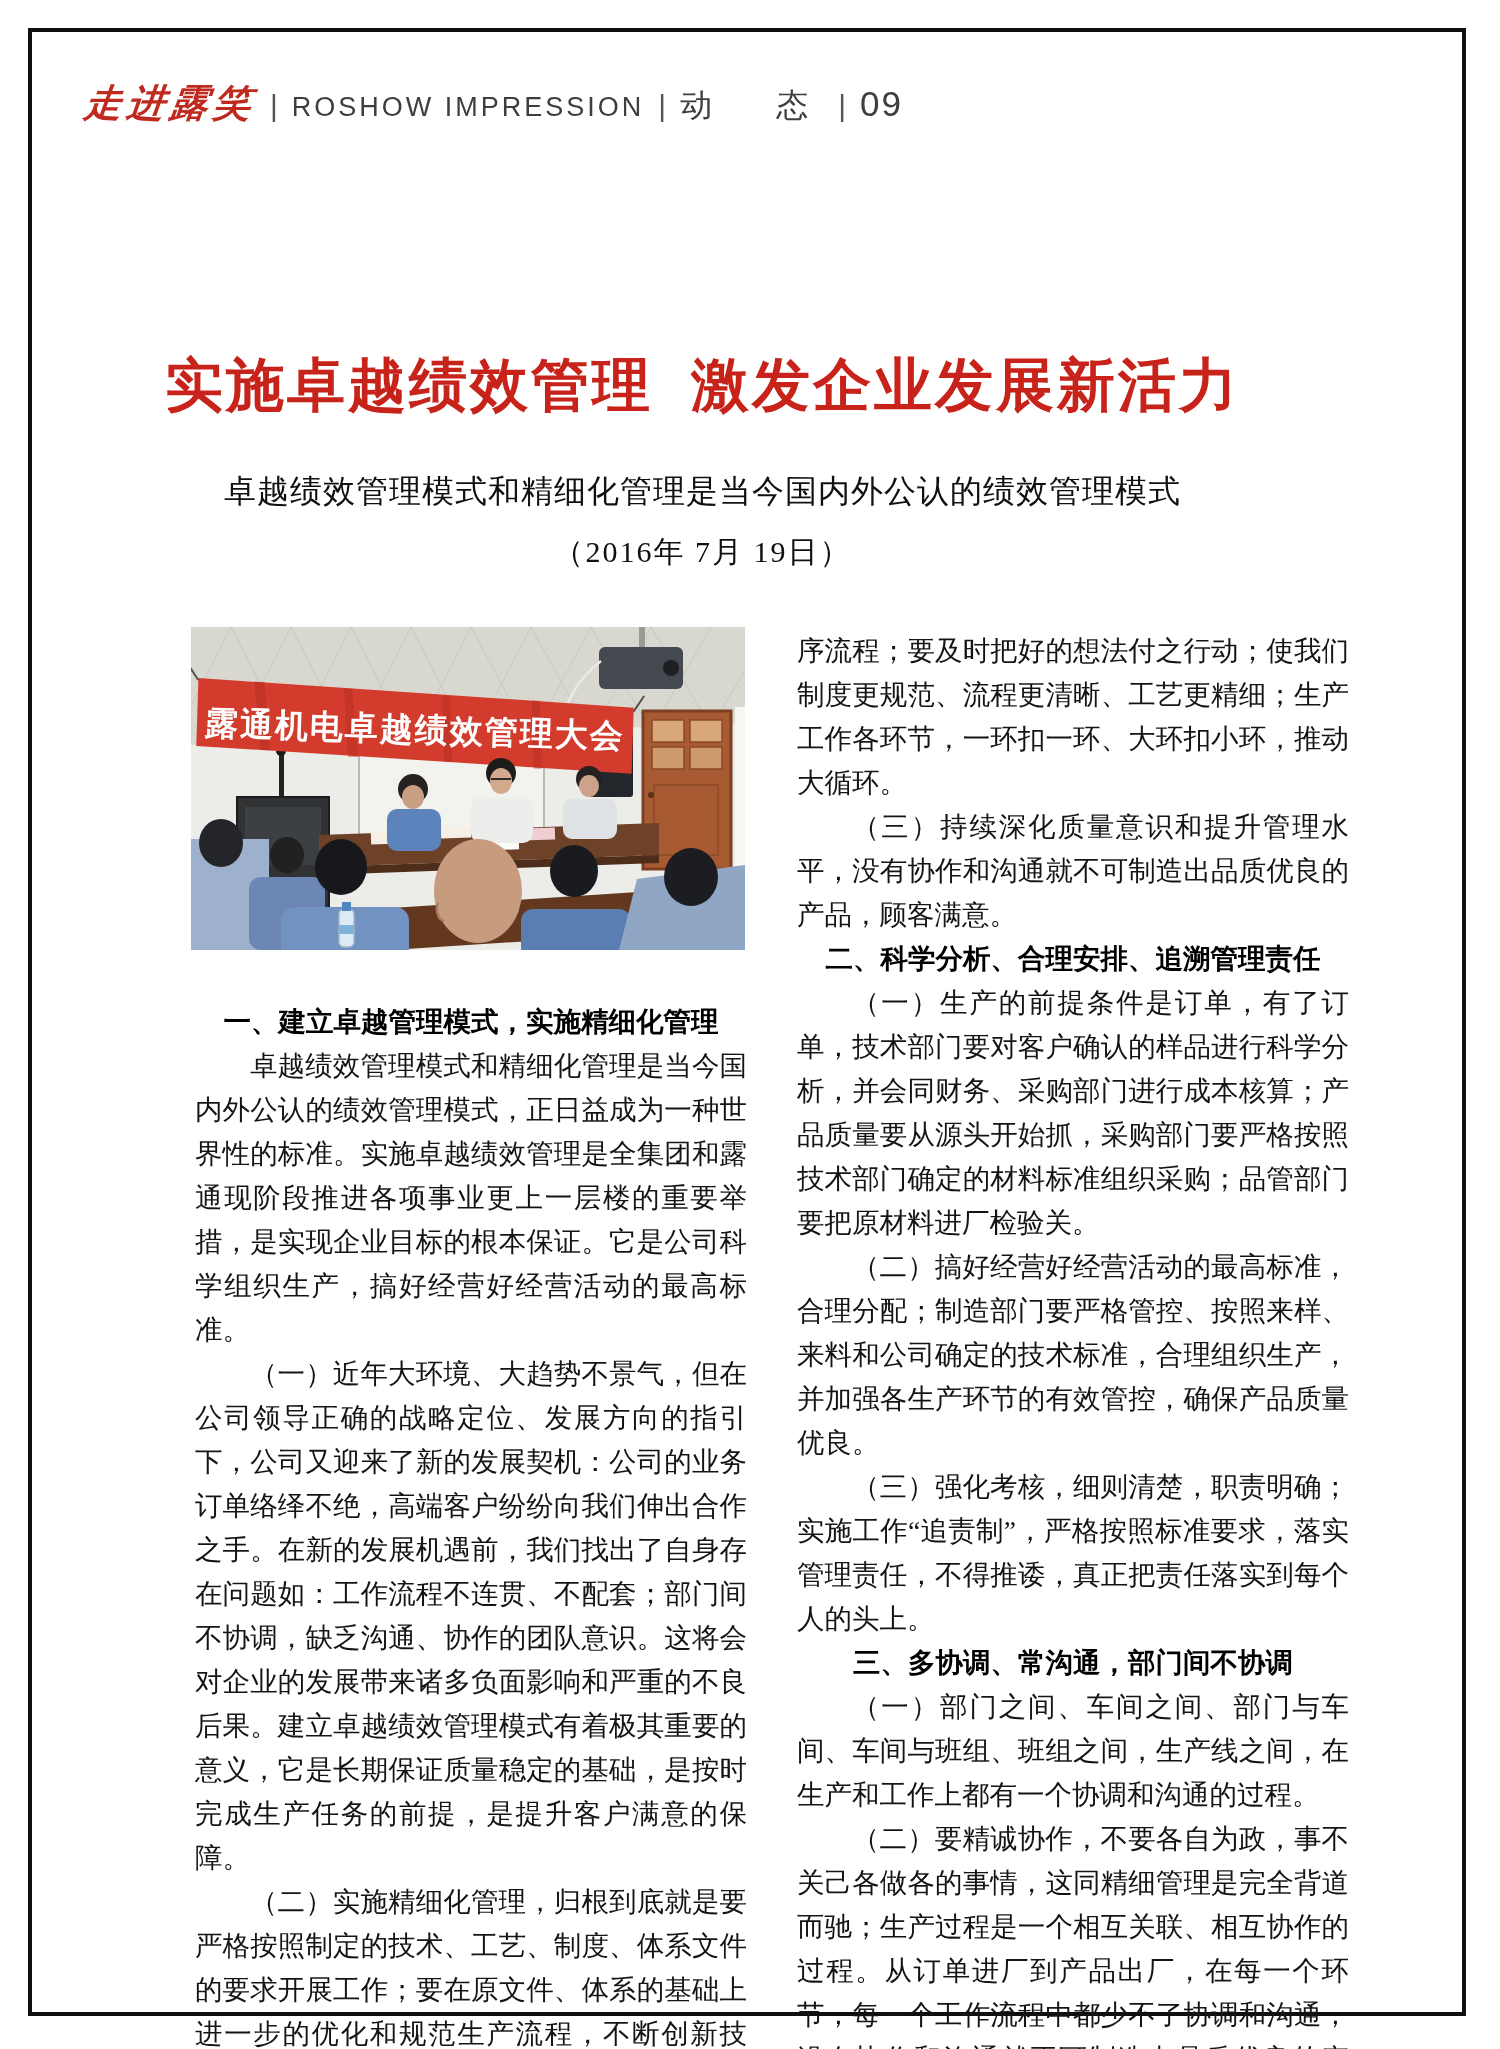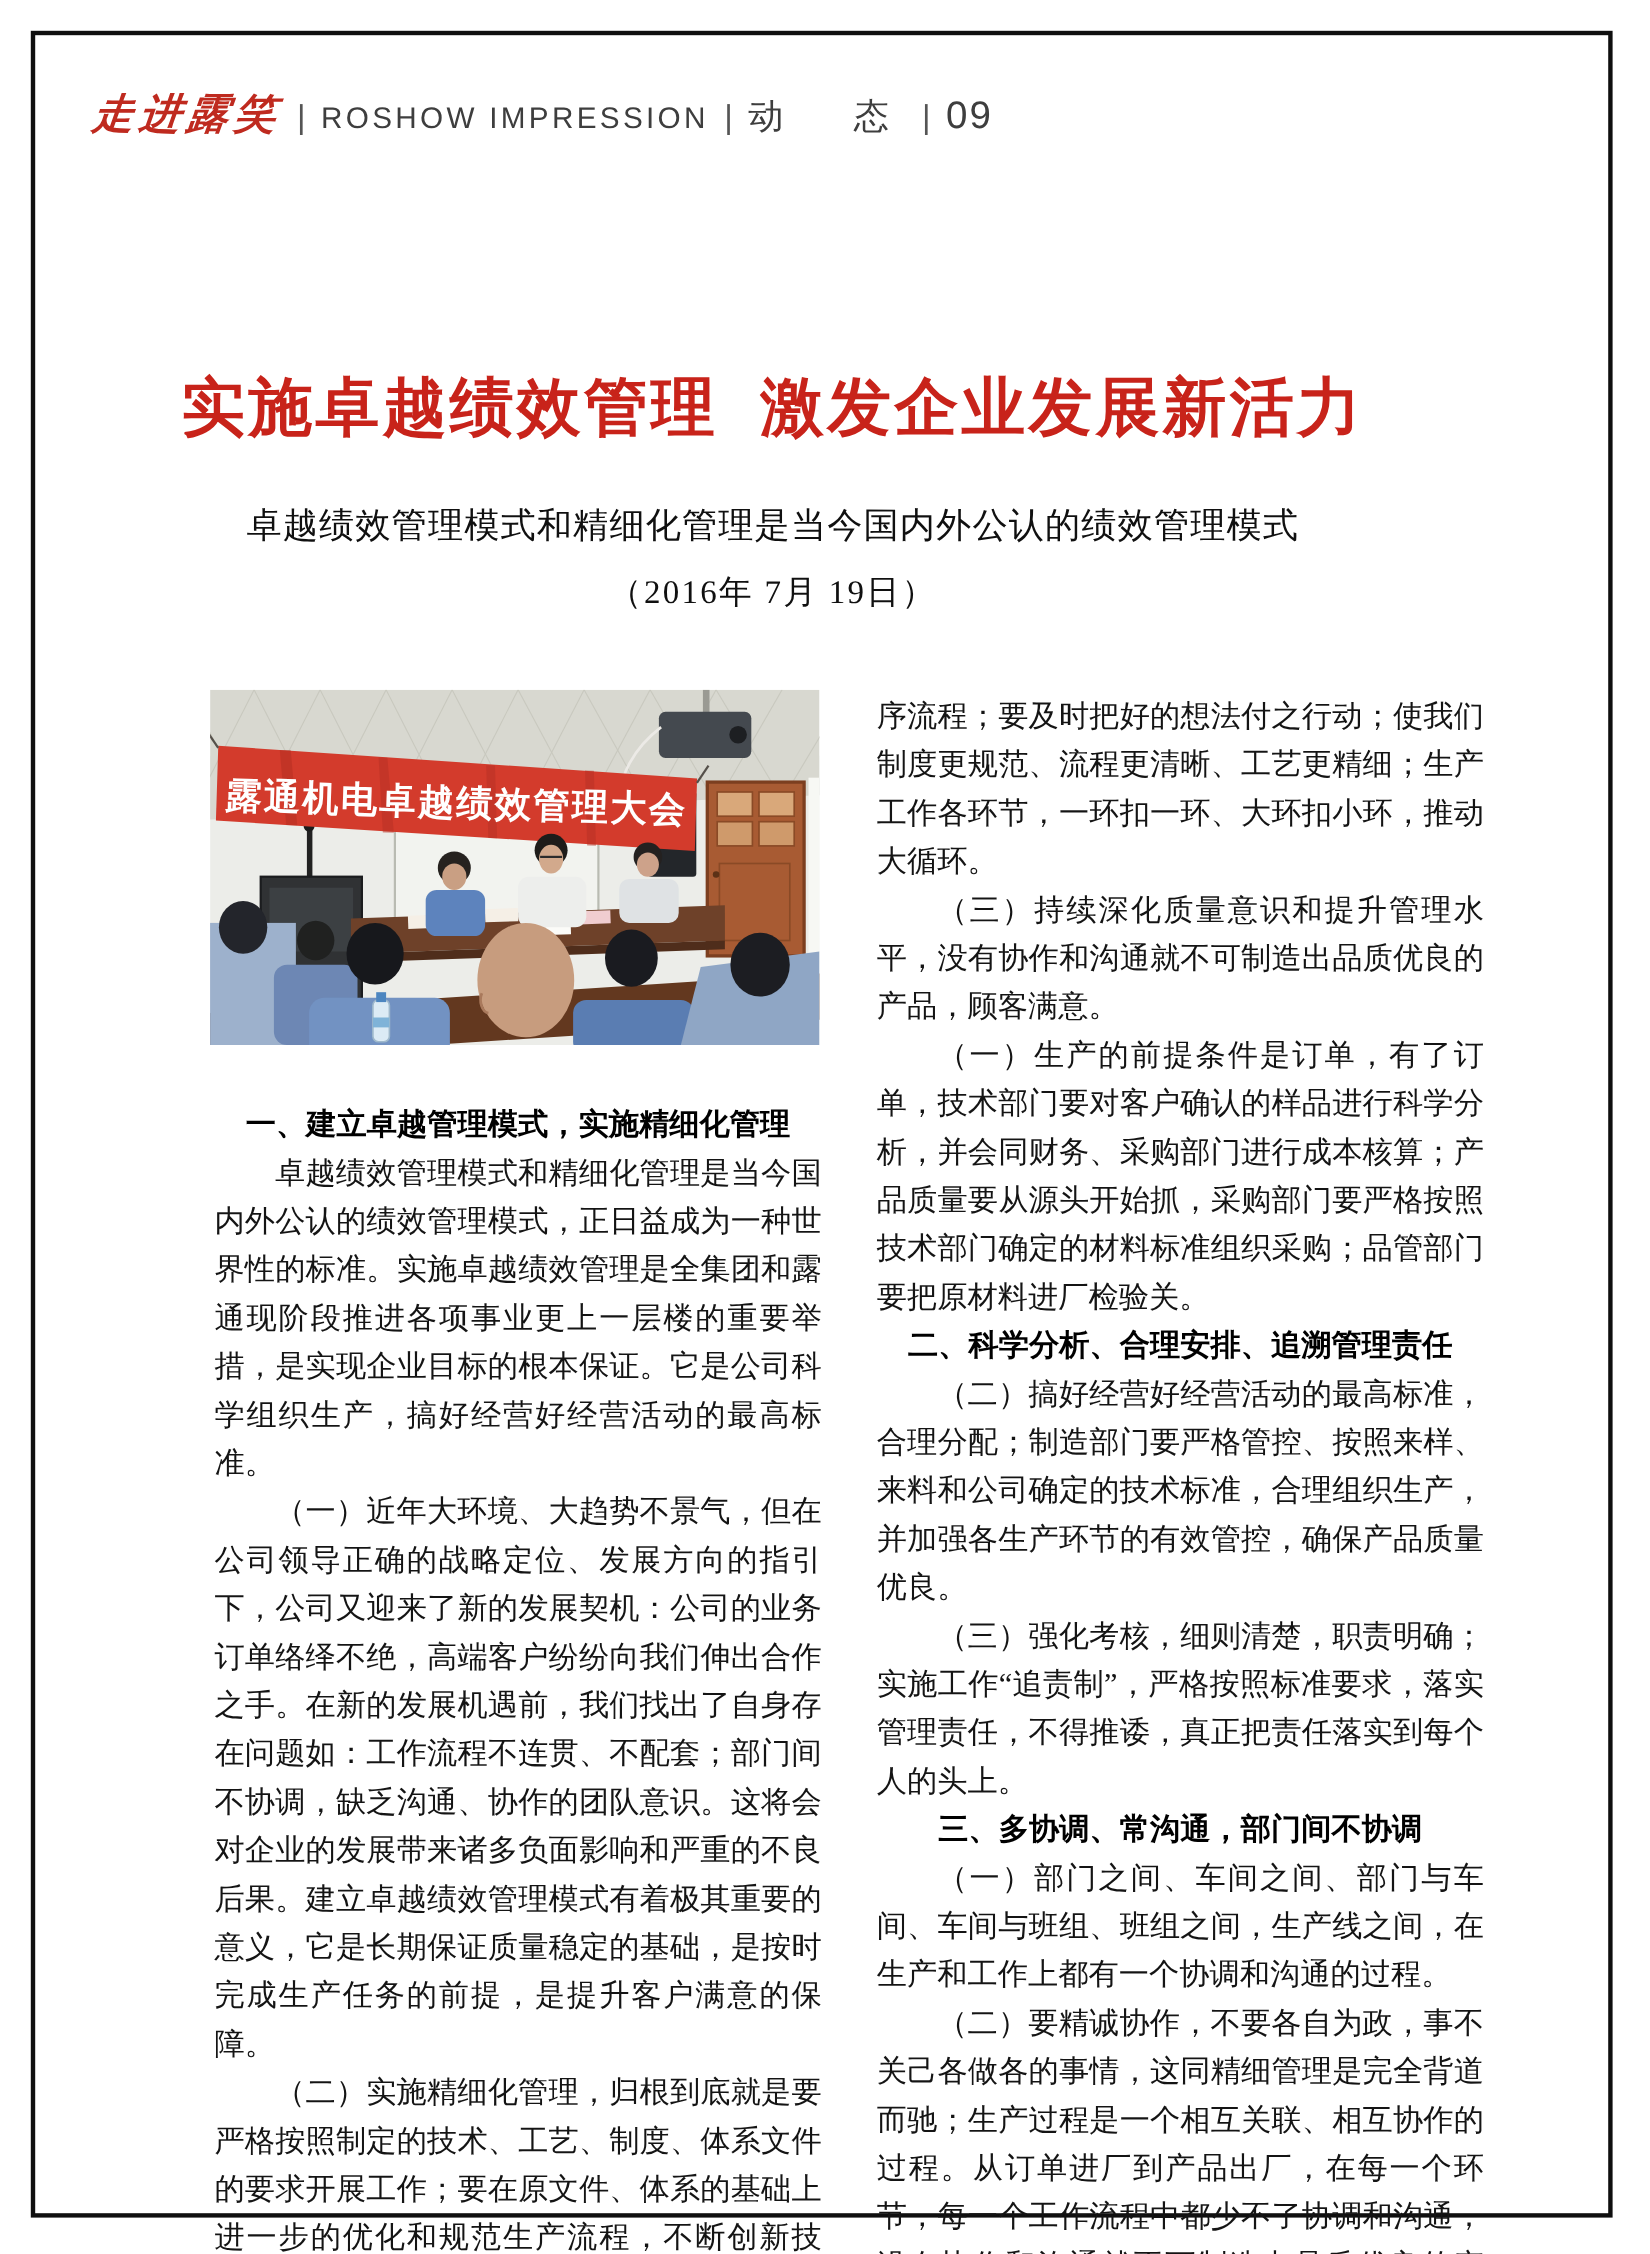--- a/index.html
+++ b/index.html
@@ -11,21 +11,21 @@
   
   .hdr{position:absolute;left:84px;top:78px;display:flex;align-items:baseline;white-space:nowrap;}
   .hdr .logo{font-family:"DejaVu Serif",serif;font-style:italic;font-weight:bold;
              font-size:38px;color:#bf2a1f;letter-spacing:5px;transform:skewX(-6deg);}
   .hdr .sep{font-size:30px;color:#555;padding:0 14px;font-family:"Liberation Sans",sans-serif;font-weight:300;}
   .hdr .mag{font-family:"Liberation Sans",sans-serif;font-size:27px;color:#3e3e3e;letter-spacing:3px;}
   .hdr .sec{font-family:Liberation Sans, sans-serif;font-size:32px;color:#3e3e3e;letter-spacing:16px;}
   .hdr .pageno{font-family:"Liberation Sans",sans-serif;font-size:35px;color:#3e3e3e;letter-spacing:2px;}
 
   
-  .titleblock{position:absolute;left:150px;top:338px;width:1105px;text-align:center;}
+  .titleblock{position:absolute;left:150px;top:352px;width:1105px;text-align:center;}
   .maintitle{font-family:"Liberation Sans",sans-serif;font-weight:bold;font-size:58px;
              color:#c8231a;letter-spacing:3px;line-height:66px;white-space:pre;}
   .subtitle{margin-top:52px;font-size:32px;color:#101010;letter-spacing:1px;line-height:42px;}
   .dateline{margin-top:20px;font-size:30px;color:#101010;letter-spacing:2px;}
 
   
   .photo{position:absolute;left:191px;top:627px;width:554px;height:323px;}
 
   
   .col{position:absolute;width:552px;font-size:27.5px;line-height:44px;text-align:justify;}
@@ -178,21 +178,21 @@
   <div class="col col-left">
     <p class="para heading">一、建立卓越管理模式，实施精细化管理</p>
     <p class="para indent">卓越绩效管理模式和精细化管理是当今国内外公认的绩效管理模式，正日益成为一种世界性的标准。实施卓越绩效管理是全集团和露通现阶段推进各项事业更上一层楼的重要举措，是实现企业目标的根本保证。它是公司科学组织生产，搞好经营好经营活动的最高标准。</p>
     <p class="para indent">（一）近年大环境、大趋势不景气，但在公司领导正确的战略定位、发展方向的指引下，公司又迎来了新的发展契机：公司的业务订单络绎不绝，高端客户纷纷向我们伸出合作之手。在新的发展机遇前，我们找出了自身存在问题如：工作流程不连贯、不配套；部门间不协调，缺乏沟通、协作的团队意识。这将会对企业的发展带来诸多负面影响和严重的不良后果。建立卓越绩效管理模式有着极其重要的意义，它是长期保证质量稳定的基础，是按时完成生产任务的前提，是提升客户满意的保障。</p>
     <p class="para indent">（二）实施精细化管理，归根到底就是要严格按照制定的技术、工艺、制度、体系文件的要求开展工作；要在原文件、体系的基础上进一步的优化和规范生产流程，不断创新技术、工艺和工</p>
   </div>
 
   <div class="col col-right">
     <p class="para">序流程；要及时把好的想法付之行动；使我们制度更规范、流程更清晰、工艺更精细；生产工作各环节，一环扣一环、大环扣小环，推动大循环。</p>
     <p class="para indent">（三）持续深化质量意识和提升管理水平，没有协作和沟通就不可制造出品质优良的产品，顾客满意。</p>
+    <p class="para heading">二、科学分析、合理安排、追溯管理责任</p>
     <p class="para indent">（一）生产的前提条件是订单，有了订单，技术部门要对客户确认的样品进行科学分析，并会同财务、采购部门进行成本核算；产品质量要从源头开始抓，采购部门要严格按照技术部门确定的材料标准组织采购；品管部门要把原材料进厂检验关。</p>
-    <p class="para heading">二、科学分析、合理安排、追溯管理责任</p>
     <p class="para indent">（二）搞好经营好经营活动的最高标准，合理分配；制造部门要严格管控、按照来样、来料和公司确定的技术标准，合理组织生产，并加强各生产环节的有效管控，确保产品质量优良。</p>
     <p class="para indent">（三）强化考核，细则清楚，职责明确；实施工作“追责制”，严格按照标准要求，落实管理责任，不得推诿，真正把责任落实到每个人的头上。</p>
     <p class="para heading">三、多协调、常沟通，部门间不协调</p>
     <p class="para indent">（一）部门之间、车间之间、部门与车间、车间与班组、班组之间，生产线之间，在生产和工作上都有一个协调和沟通的过程。</p>
     <p class="para indent">（二）要精诚协作，不要各自为政，事不关己各做各的事情，这同精细管理是完全背道而驰；生产过程是一个相互关联、相互协作的过程。从订单进厂到产品出厂，在每一个环节，每一个工作流程中都少不了协调和沟通，没有协作和沟通就不可制造出品质优良的产品。</p>
   </div>
 </div>
 
 </body></html>

